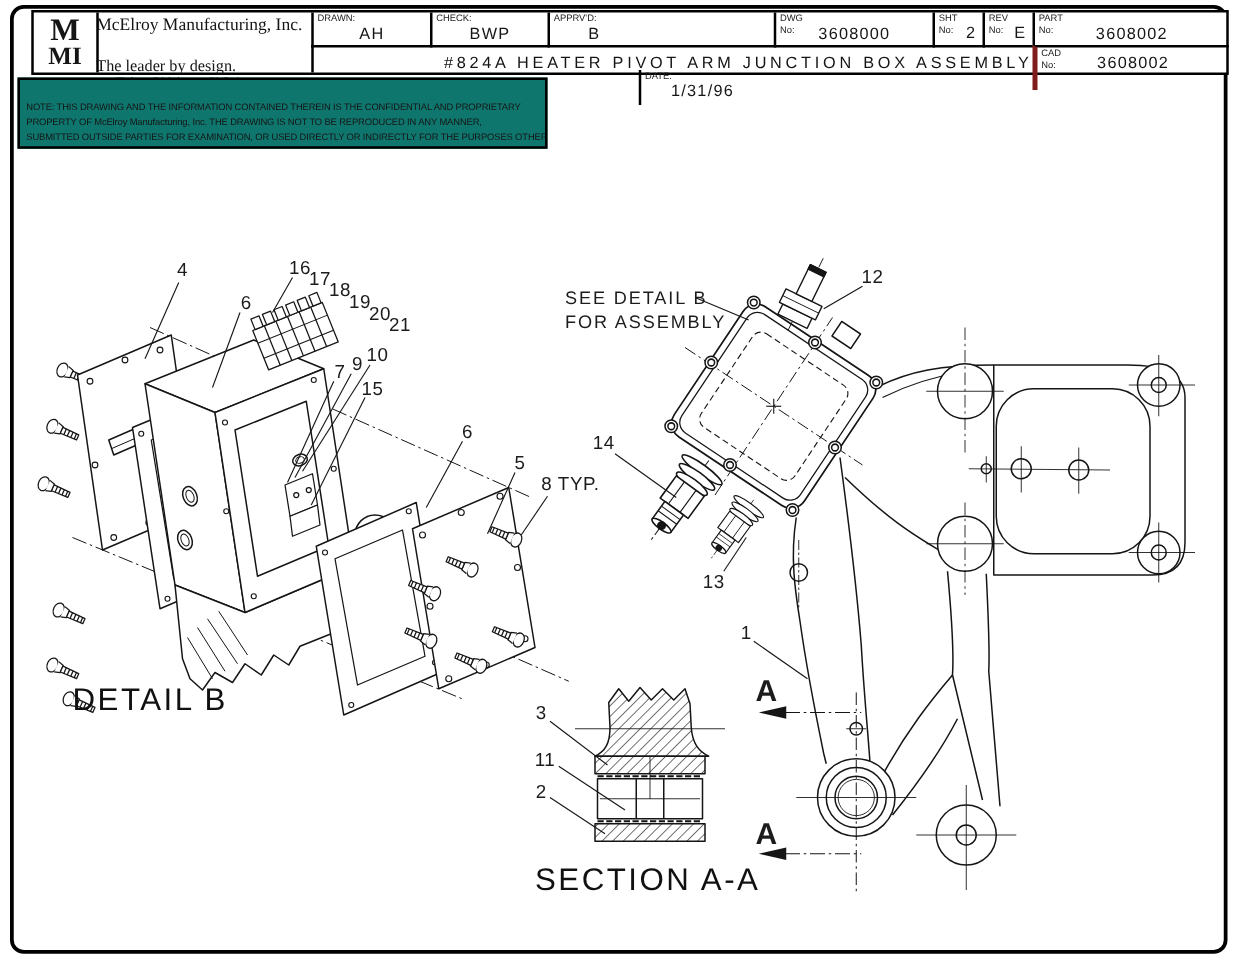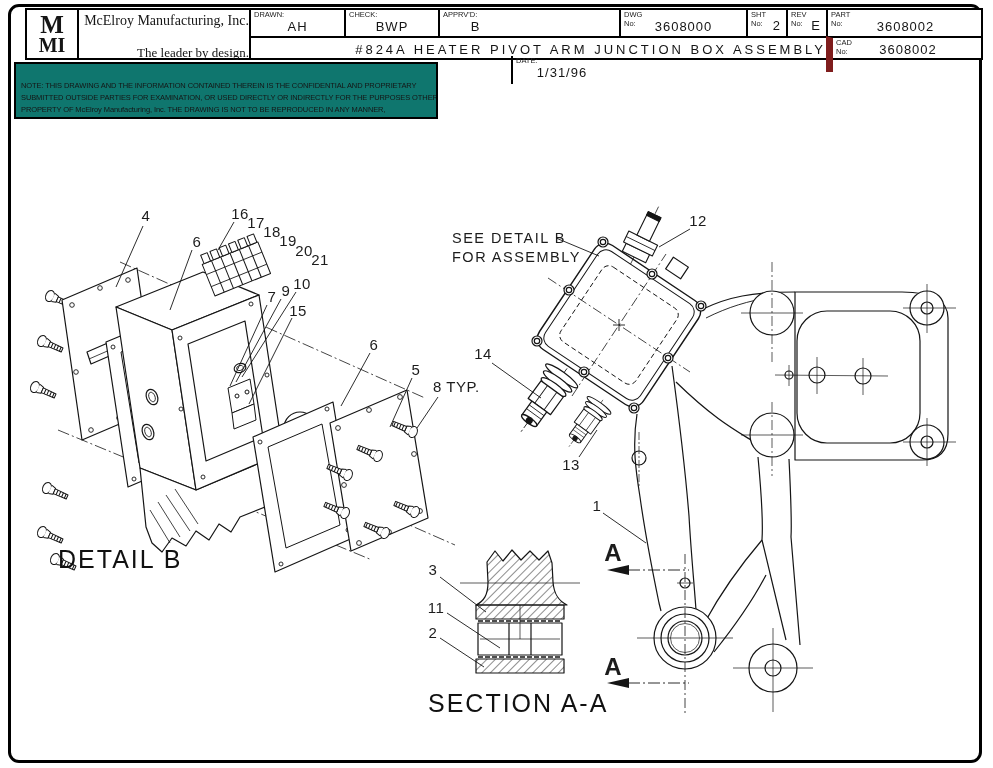--- a/index.html
+++ b/index.html
@@ -19,30 +19,30 @@
       border:2px solid #000;box-sizing:border-box;}
   .c{position:absolute;box-sizing:border-box;border-left:2px solid #000;top:0;height:28px;}
   .cl{position:absolute;top:1px;left:3px;font-size:7.5px;line-height:1.15;color:#222;}
   .cv{position:absolute;left:0;right:0;top:9px;text-align:center;font-size:13px;letter-spacing:1px;white-space:nowrap;}
   .cv2{position:absolute;right:6px;top:8px;font-size:13px;}
   .logo{position:absolute;left:0;top:0;width:50px;height:48px;border-right:2px solid #000;
         display:flex;flex-direction:column;align-items:center;justify-content:center;
         font-family:"Liberation Serif",serif;font-weight:bold;}
   .lm{font-size:25px;line-height:.85;}
   .lmi{font-size:20px;line-height:.9;}
-  .company{position:absolute;left:50px;top:0;width:172px;height:56px;text-align:right;
+  .company{position:absolute;left:50px;top:0;width:172px;height:56px;text-align:left;
            font-family:"Liberation Serif",serif;}
   .co-name{font-size:14px;margin-top:3px;white-space:nowrap;}
   .co-tag{font-size:13px;white-space:nowrap;margin-top:16px;}
   .co-loc{font-size:10.5px;white-space:nowrap;}
   .reg{font-size:8px;vertical-align:1px;margin-right:10px;}
   .ttl{position:absolute;left:222px;top:26px;width:577px;height:22px;border-left:2px solid #000;
        border-top:2px solid #000;box-sizing:border-box;font-size:13px;letter-spacing:3px;
        padding:4px 0 0 12px;white-space:nowrap;overflow:hidden;text-align:right;}
-  .cad{position:absolute;left:799px;top:26px;width:157px;height:36px;border-left:7px solid #7f1d1d;
+  .cad{position:absolute;left:799px;top:26px;width:157px;height:36px;border-left:4px solid #7f1d1d;
        border-top:2px solid #000;box-sizing:border-box;}
 
   
   .note{position:absolute;left:14px;top:62px;width:424px;height:57px;background:#0f766e;
         border:2px solid #000;box-sizing:border-box;padding:16px 3px 0 5px;overflow:hidden;}
   .note div{font-size:7.5px;line-height:1.6;white-space:nowrap;letter-spacing:-0.1px;}
 </style>
 </head>
 <body>
 
@@ -458,17 +458,17 @@
     <div class="ttl">#824A HEATER PIVOT ARM JUNCTION BOX ASSEMBLY</div>
 
     <div class="cad">
       <span class="cl"><span>CAD</span><br><span>No:</span></span>
       <span class="cv" style="top:4px;">3608002</span>
     </div>
   </div>
 
   <div class="note">
     <div>NOTE: THIS DRAWING AND THE INFORMATION CONTAINED THEREIN IS THE CONFIDENTIAL AND PROPRIETARY</div>
+    <div>PROPERTY OF McElroy Manufacturing, Inc. THE DRAWING IS NOT TO BE REPRODUCED IN ANY MANNER,</div>
     <div>SUBMITTED OUTSIDE PARTIES FOR EXAMINATION, OR USED DIRECTLY OR INDIRECTLY FOR THE PURPOSES OTHER</div>
-    <div>PROPERTY OF McElroy Manufacturing, Inc. THE DRAWING IS NOT TO BE REPRODUCED IN ANY MANNER,</div>
   </div>
 
 </div>
 
 </body></html>

